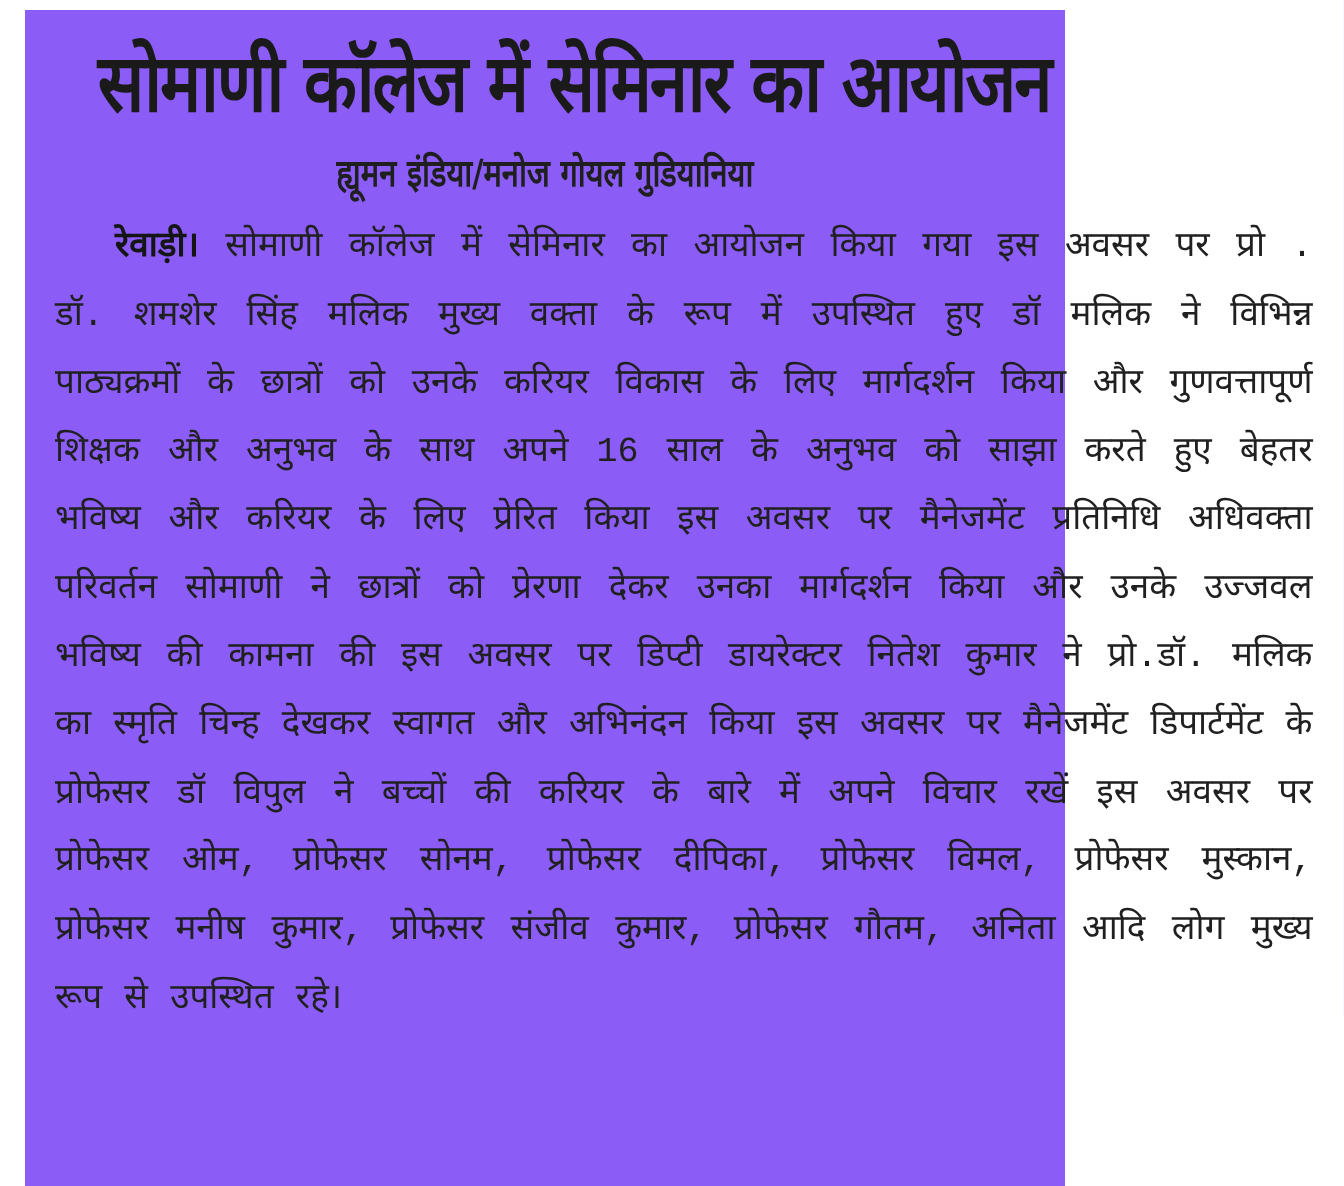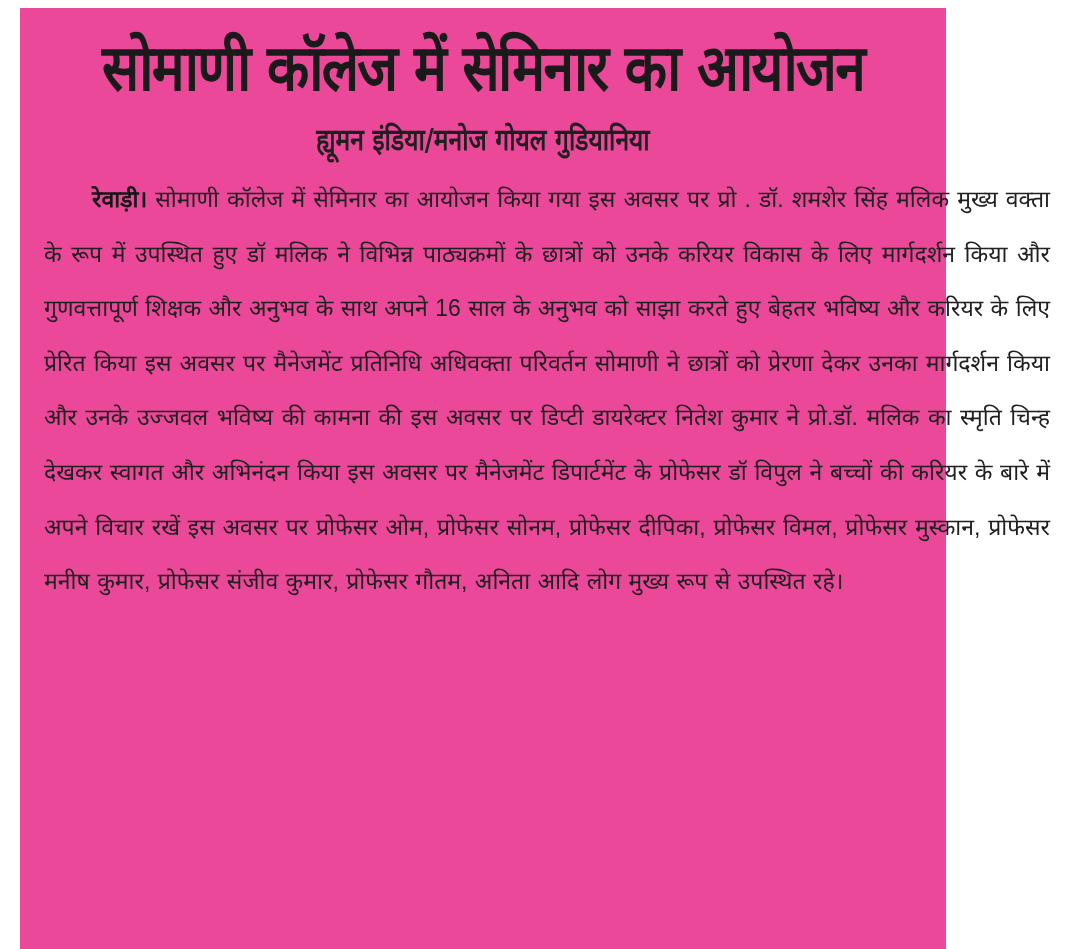--- a/index.html
+++ b/index.html
@@ -10,23 +10,23 @@
   body {
     width: 1075px;
     height: 949px;
     position: relative;
     overflow: hidden;
   }
   .panel {
     position: absolute;
     left: 20px;
     top: 8px;
-    width: 926px;
+    width: 832px;
     height: 941px;
-    background: #ec4899;
+    background: #8b5cf6;
     box-sizing: border-box;
   }
   .headline {
     position: absolute;
     left: 0;
     top: 20px;
     width: 100%;
     text-align: center;
     font-family: "DejaVu Sans", sans-serif;
     font-weight: bold;
@@ -51,22 +51,22 @@
     color: #1f1f1f;
     transform: scaleX(0.82);
     transform-origin: center;
     white-space: nowrap;
   }
   .body-text {
     position: absolute;
     left: 24px;
     top: 164px;
     width: 1006px;
-    font-family: Liberation Sans, sans-serif;
-    font-size: 23px;
+    font-family: Liberation Mono, monospace;
+    font-size: 28px;
     line-height: 54.6px;
     color: #202020;
     text-align: justify;
     text-align-last: left;
     word-spacing: 1px;
   }
   .body-text p {
     margin: 0;
     text-indent: 48px;
   }

